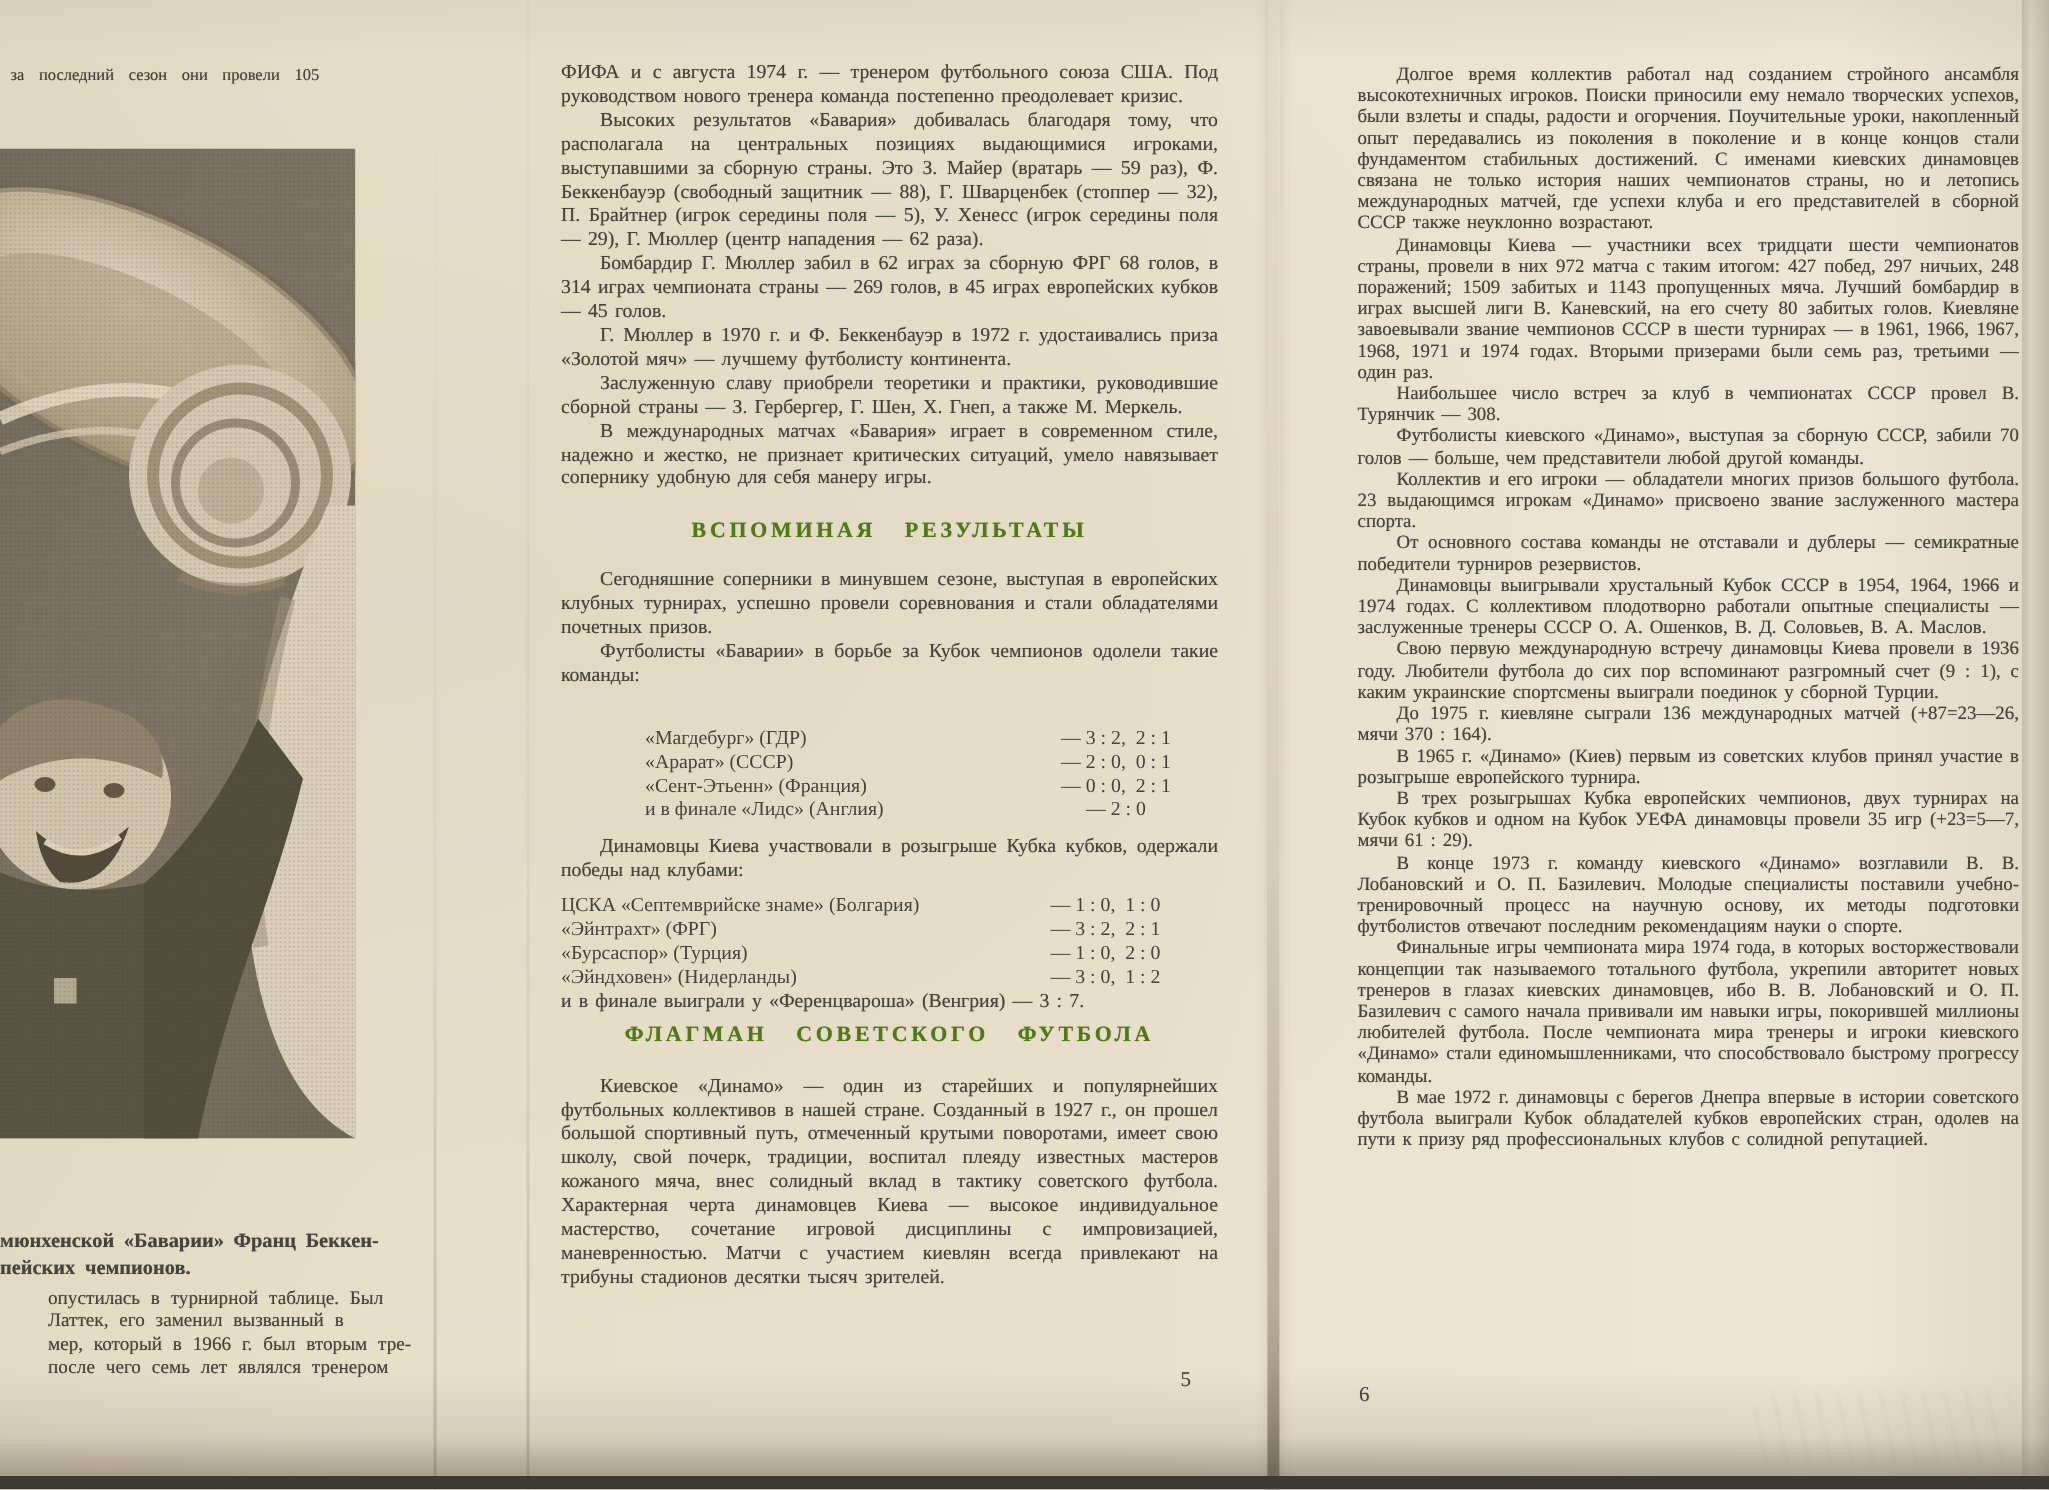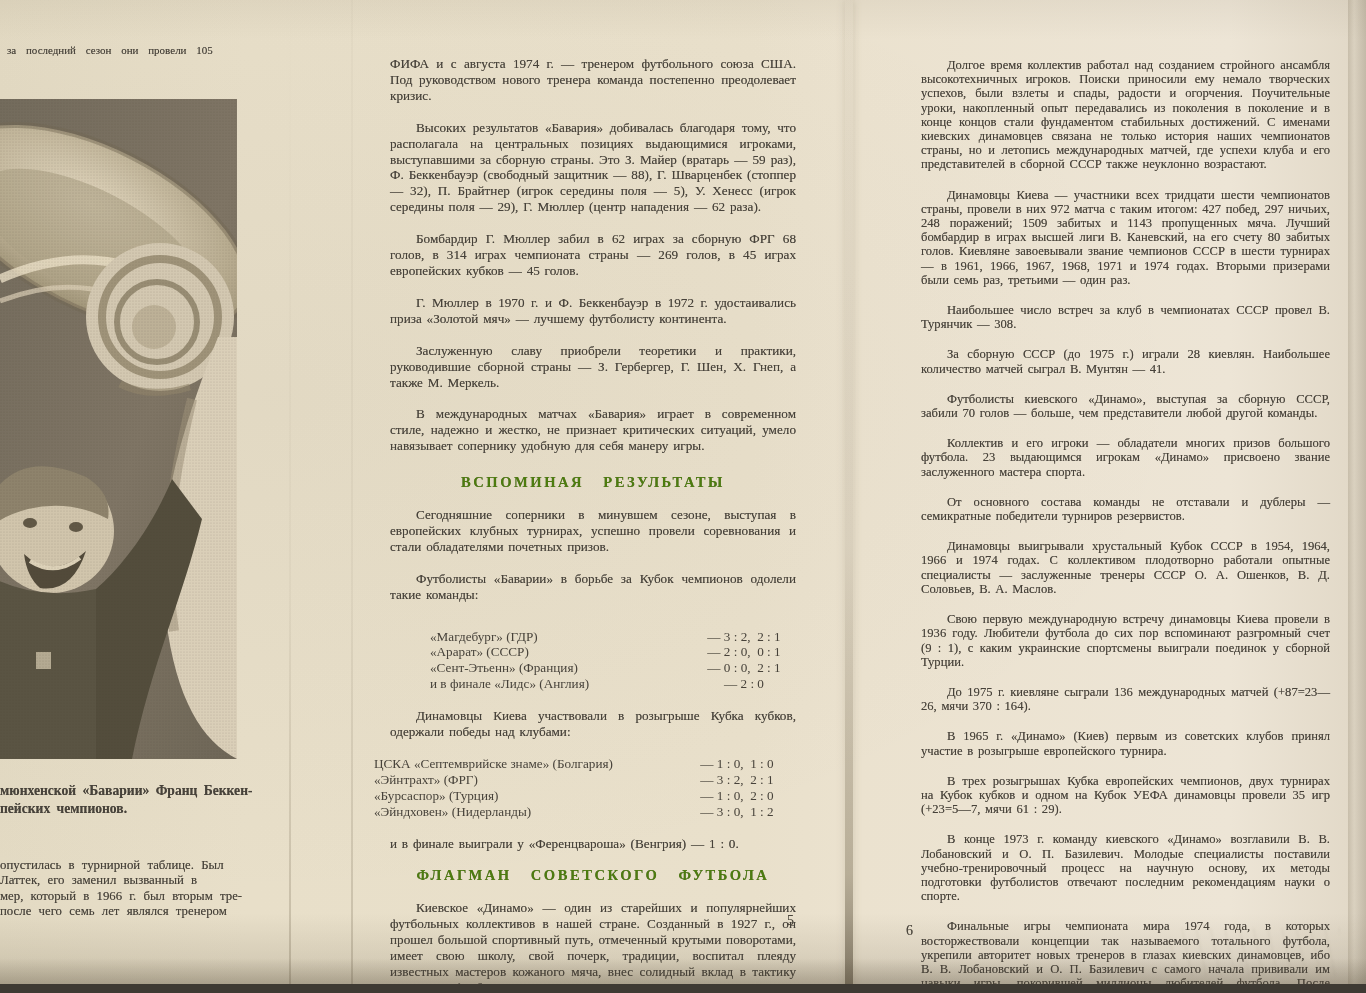--- a/index.html
+++ b/index.html
@@ -28,44 +28,44 @@
     background:linear-gradient(180deg,rgba(120,108,88,0.04) 0%,rgba(120,108,88,0.08) 60%,rgba(110,98,75,0.28) 100%);}
   .edge-right{left:1348px;width:18px;
     background:linear-gradient(90deg,rgba(130,118,95,0.28) 0%,rgba(160,150,128,0.10) 35%,rgba(120,108,88,0.22) 100%);}
   .pencil-smudge{position:absolute;left:1170px;top:928px;width:170px;height:48px;opacity:0.35;
     background:
       repeating-linear-gradient(78deg,rgba(140,130,115,0.0) 0 6px,rgba(150,140,122,0.25) 7px 8px,rgba(140,130,115,0.0) 9px 14px);
     filter:blur(1px);}
 
   
   .col{position:absolute;text-align:justify;}
-  .col p{margin:16px;text-indent:26px;word-spacing:1.5px;text-shadow:0 0 0.5px rgba(70,64,54,0.55);}
+  .col p{margin:0;text-indent:26px;word-spacing:1.5px;text-shadow:0 0 0.5px rgba(70,64,54,0.55);}
   .col p.noindent{text-indent:0;}
   #col5{left:374px;top:40px;width:438px;font-size:13.2px;line-height:15.9px;}
   #col6{left:905px;top:42px;width:441px;font-size:12.6px;line-height:14.2px;}
   h3{margin:0;text-align:center;font-size:14.6px;font-weight:bold;color:#4d7c0f;
      letter-spacing:2.5px;word-spacing:13px;text-shadow:0 0 0.5px rgba(60,55,46,0.6);}
   .h-mem{margin:21px 0 15px;}
   .h-flag{margin:8px 0 17px;}
   .scorelist{margin:26px 0 9px 56px;width:368px;}
   .scorelist.full{margin:7px 0 0 0;width:438px;}
   .scorerow{display:flex;}
   .scorerow .club{flex:1;text-align:left;}
   .scorerow .score{width:108px;white-space:pre;text-align:center;}
   .scorelist.full .scorerow .score{width:150px;}
   .final-line{margin-top:0;}
 
   
   .lp-topline{position:absolute;left:7px;top:44px;font-size:11px;white-space:nowrap;
     word-spacing:7px;text-shadow:0 0 0.5px rgba(70,64,54,0.55);}
   .photo-wrap{position:absolute;left:0;top:99px;width:237px;height:660px;filter:contrast(0.96) sepia(0.12);}
-  .lp-caption{position:absolute;left:0;top:782px;width:300px;font-weight:bold;font-size:13.6px;line-height:18px;}
+  .lp-caption{position:absolute;left:0;top:818px;width:300px;font-weight:bold;font-size:13.6px;line-height:18px;}
   .lp-caption div{white-space:nowrap;word-spacing:3px;text-shadow:0 0 0.5px rgba(60,55,46,0.6);}
   .lp-frag{position:absolute;left:0;top:858px;width:318px;font-size:12.8px;line-height:15.4px;}
-  .lp-frag div{white-space:nowrap;word-spacing:4px;text-shadow:0 0 0.5px rgba(70,64,54,0.55);}
+  .lp-frag div{white-space:nowrap;word-spacing:4px;text-shadow:0 0 0.5px rgba(70,64,54,0.55);margin-left:32px;}
 
   .page-num{position:absolute;font-size:14px;color:#4a453c;text-shadow:0 0 0.5px rgba(70,64,54,0.5);}
   #pn5{left:787px;top:913px;}
   #pn6{left:906px;top:923px;}
 </style>
 </head>
 <body>
 
 <div class="vignette"></div>
 
@@ -181,31 +181,30 @@
     </div>
     <div class="scorerow">
       <span class="club">«Бурсаспор» (Турция)</span>
       <span class="score">— 1 : 0,  2 : 0</span>
     </div>
     <div class="scorerow">
       <span class="club">«Эйндховен» (Нидерланды)</span>
       <span class="score">— 3 : 0,  1 : 2</span>
     </div>
   </div>
-  <p class="noindent final-line">и в финале выиграли у «Ференцвароша» (Венгрия) — 1 : 0.</p>
+  <p class="noindent final-line">и в финале выиграли у «Ференцвароша» (Венгрия) — 3 : 7.</p>
 
   <h3 class="h-flag">ФЛАГМАН СОВЕТСКОГО ФУТБОЛА</h3>
   <p>Киевское «Динамо» — один из старейших и популярнейших футбольных коллективов в нашей стране. Созданный в 1927 г., он прошел большой спортивный путь, отмеченный крутыми поворотами, имеет свою школу, свой почерк, традиции, воспитал плеяду известных мастеров кожаного мяча, внес солидный вклад в тактику советского футбола. Характерная черта динамовцев Киева — высокое индивидуальное мастерство, сочетание игровой дисциплины с импровизацией, маневренностью. Матчи с участием киевлян всегда привлекают на трибуны стадионов десятки тысяч зрителей.</p>
 </div>
 
 <div class="col" id="col6">
   <p>Долгое время коллектив работал над созданием стройного ансамбля высокотехничных игроков. Поиски приносили ему немало творческих успехов, были взлеты и спады, радости и огорчения. Поучительные уроки, накопленный опыт передавались из поколения в поколение и в конце концов стали фундаментом стабильных достижений. С именами киевских динамовцев связана не только история наших чемпионатов страны, но и летопись международных матчей, где успехи клуба и его представителей в сборной СССР также неуклонно возрастают.</p>
   <p>Динамовцы Киева — участники всех тридцати шести чемпионатов страны, провели в них 972 матча с таким итогом: 427 побед, 297 ничьих, 248 поражений; 1509 забитых и 1143 пропущенных мяча. Лучший бомбардир в играх высшей лиги В. Каневский, на его счету 80 забитых голов. Киевляне завоевывали звание чемпионов СССР в шести турнирах — в 1961, 1966, 1967, 1968, 1971 и 1974 годах. Вторыми призерами были семь раз, третьими — один раз.</p>
   <p>Наибольшее число встреч за клуб в чемпионатах СССР провел В. Турянчик — 308.</p>
-  <p>За сборную СССР (до 1975 г.) играли 28 киевлян. Наибольшее количество матчей сыграл В. Мунтян — 41.</p>
   <p>Футболисты киевского «Динамо», выступая за сборную СССР, забили 70 голов — больше, чем представители любой другой команды.</p>
   <p>Коллектив и его игроки — обладатели многих призов большого футбола. 23 выдающимся игрокам «Динамо» присвоено звание заслуженного мастера спорта.</p>
   <p>От основного состава команды не отставали и дублеры — семикратные победители турниров резервистов.</p>
   <p>Динамовцы выигрывали хрустальный Кубок СССР в 1954, 1964, 1966 и 1974 годах. С коллективом плодотворно работали опытные специалисты — заслуженные тренеры СССР О. А. Ошенков, В. Д. Соловьев, В. А. Маслов.</p>
   <p>Свою первую международную встречу динамовцы Киева провели в 1936 году. Любители футбола до сих пор вспоминают разгромный счет (9 : 1), с каким украинские спортсмены выиграли поединок у сборной Турции.</p>
   <p>До 1975 г. киевляне сыграли 136 международных матчей (+87=23—26, мячи 370 : 164).</p>
   <p>В 1965 г. «Динамо» (Киев) первым из советских клубов принял участие в розыгрыше европейского турнира.</p>
   <p>В трех розыгрышах Кубка европейских чемпионов, двух турнирах на Кубок кубков и одном на Кубок УЕФА динамовцы провели 35 игр (+23=5—7, мячи 61 : 29).</p>
   <p>В конце 1973 г. команду киевского «Динамо» возглавили В. В. Лобановский и О. П. Базилевич. Молодые специалисты поставили учебно-тренировочный процесс на научную основу, их методы подготовки футболистов отвечают последним рекомендациям науки о спорте.</p>
   <p>Финальные игры чемпионата мира 1974 года, в которых восторжествовали концепции так называемого тотального футбола, укрепили авторитет новых тренеров в глазах киевских динамовцев, ибо В. В. Лобановский и О. П. Базилевич с самого начала прививали им навыки игры, покорившей миллионы любителей футбола. После чемпионата мира тренеры и игроки киевского «Динамо» стали единомышленниками, что способствовало быстрому прогрессу команды.</p>

